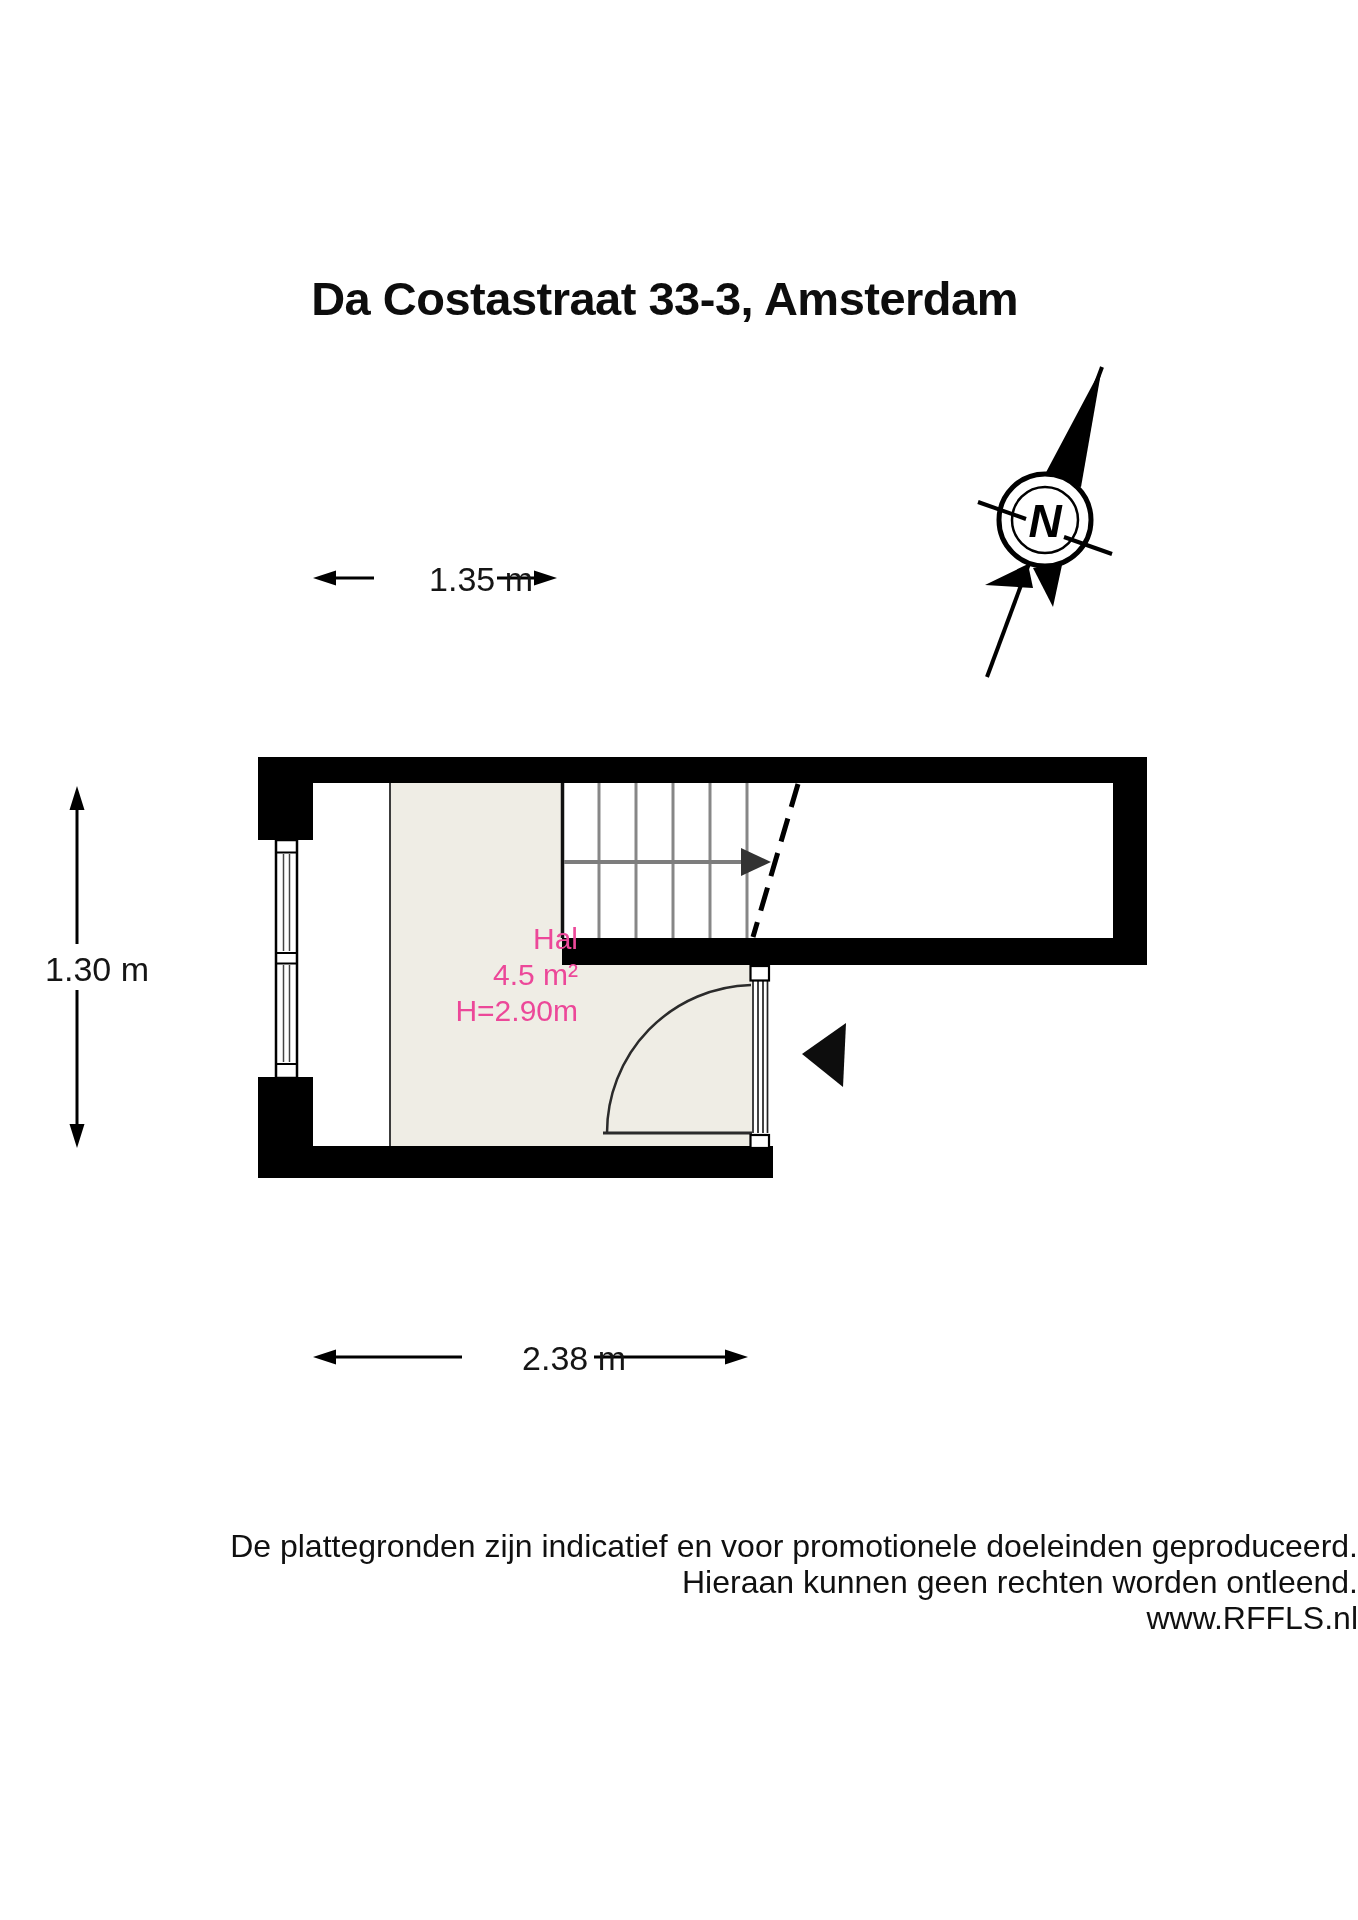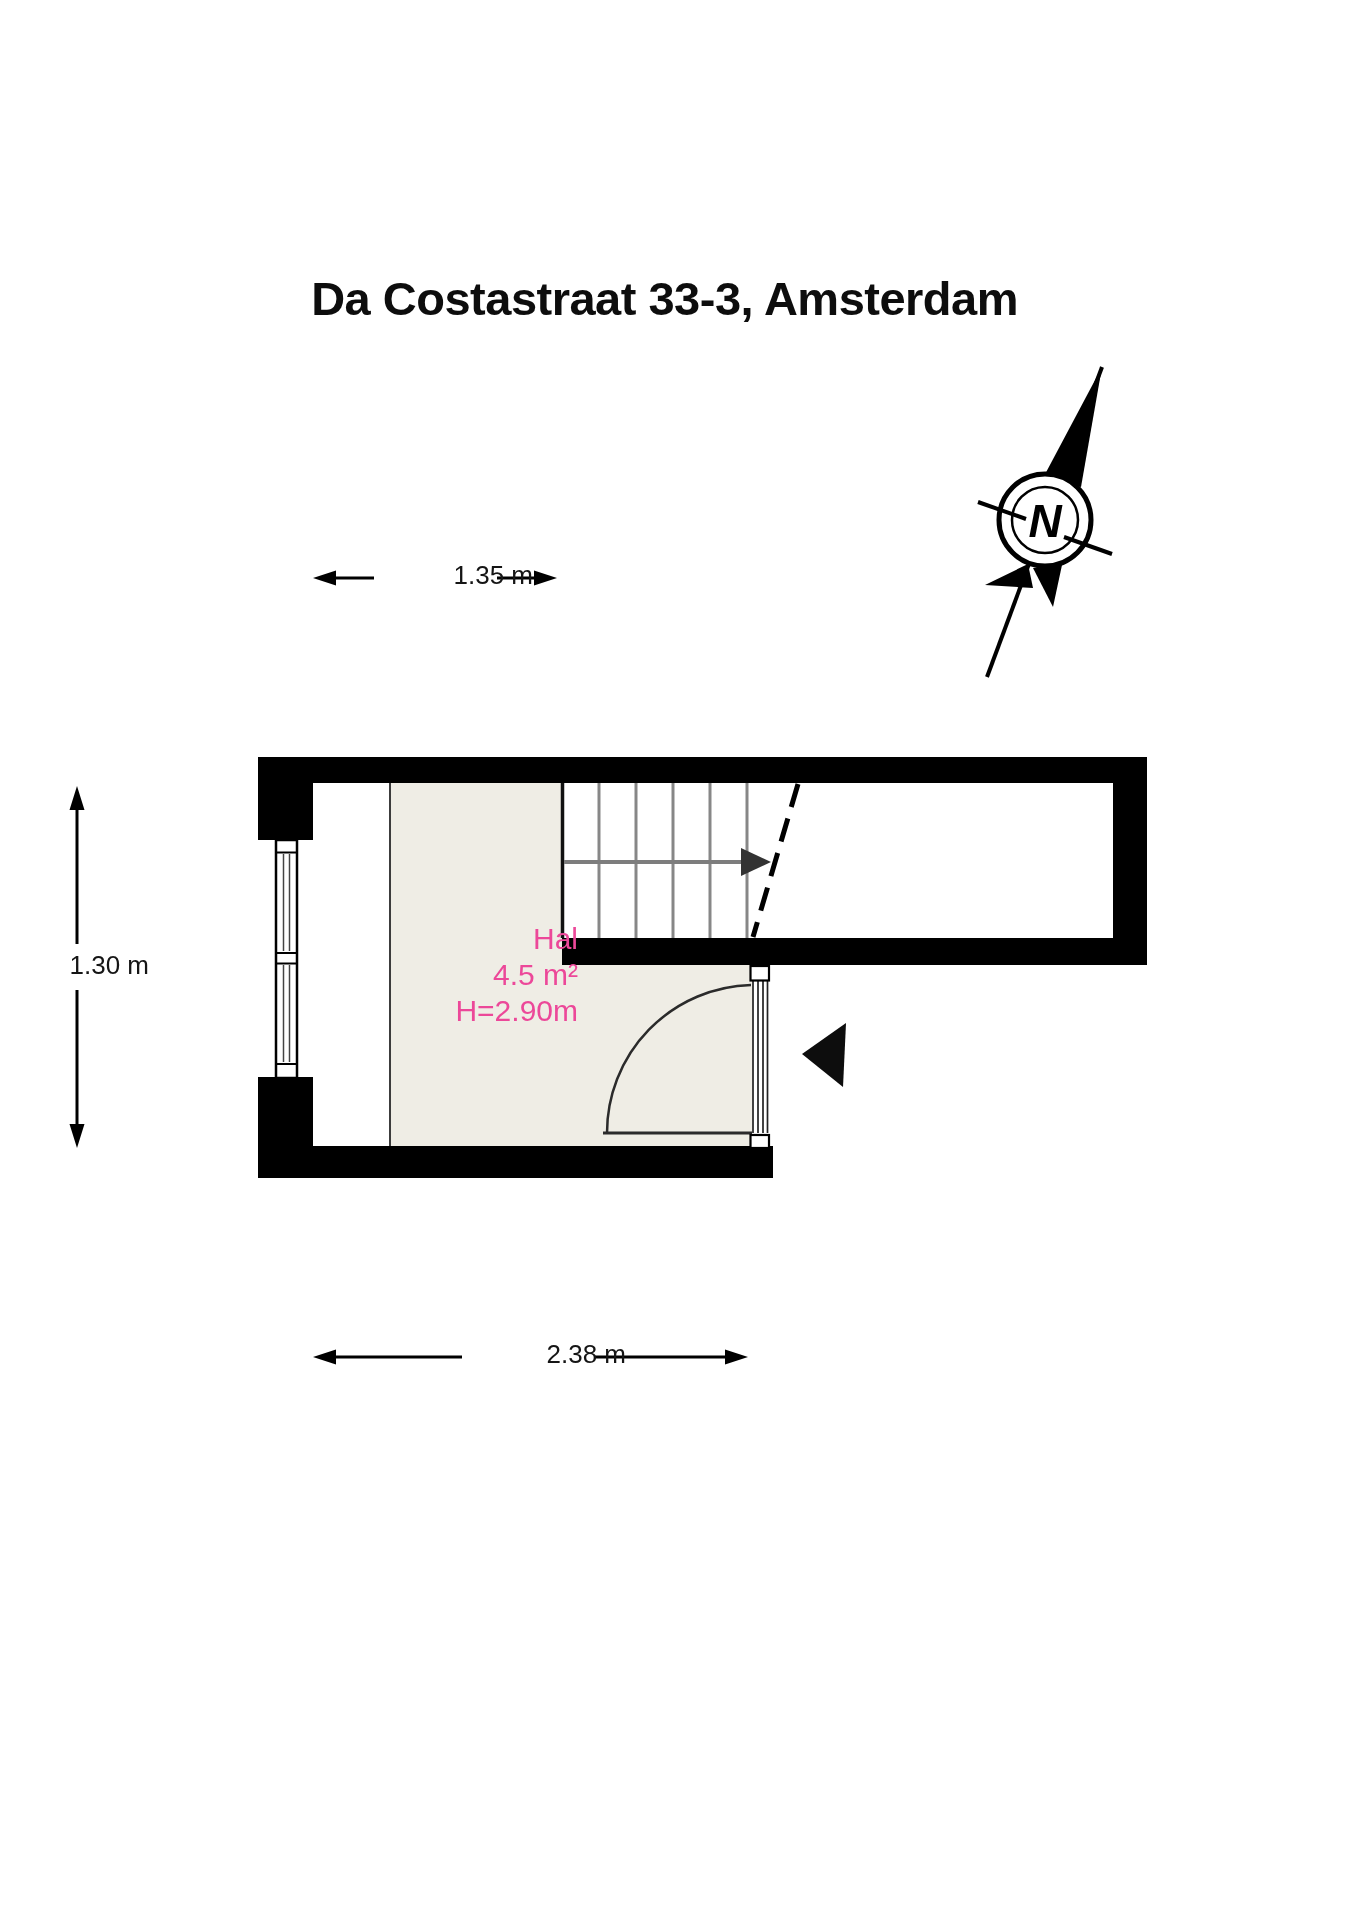--- a/index.html
+++ b/index.html
@@ -16,21 +16,21 @@
   .txt{position:absolute;text-align:right;white-space:nowrap;}
   .title{
     left:118px;top:268px;width:900px;
     font-size:47px;font-weight:bold;line-height:61px;color:#0d0d0d;
     letter-spacing:-0.5px;
   }
   .room-label{
     left:358px;top:921px;width:220px;
     font-size:30px;line-height:36px;color:#ec4899;
   }
-  .dim{font-size:26px;color:#151515;}
+  .dim{font-size:34px;color:#151515;}
   .dim-top{left:337px;top:560px;width:196px;}
   .dim-left{left:9px;top:950px;width:140px;}
   .dim-bottom{left:430px;top:1339px;width:196px;}
   .footer{
     left:0;top:1528px;width:1358px;
     font-size:32px;line-height:36px;color:#101010;
   }
 </style>
 </head>
 <body>
@@ -137,14 +137,19 @@
   <div class="txt dim dim-left">1.30 m</div>
 
   <div class="txt dim dim-bottom">2.38 m</div>
 
   <div class="txt room-label">
     <div>Hal</div>
     <div>4.5 m²</div>
     <div>H=2.90m</div>
   </div>
 
+  <div class="txt footer">
+    <div>De plattegronden zijn indicatief en voor promotionele doeleinden geproduceerd.</div>
+    <div>Hieraan kunnen geen rechten worden ontleend.</div>
+    <div>www.RFFLS.nl</div>
+  </div>
 
 </div>
 
 </body></html>

